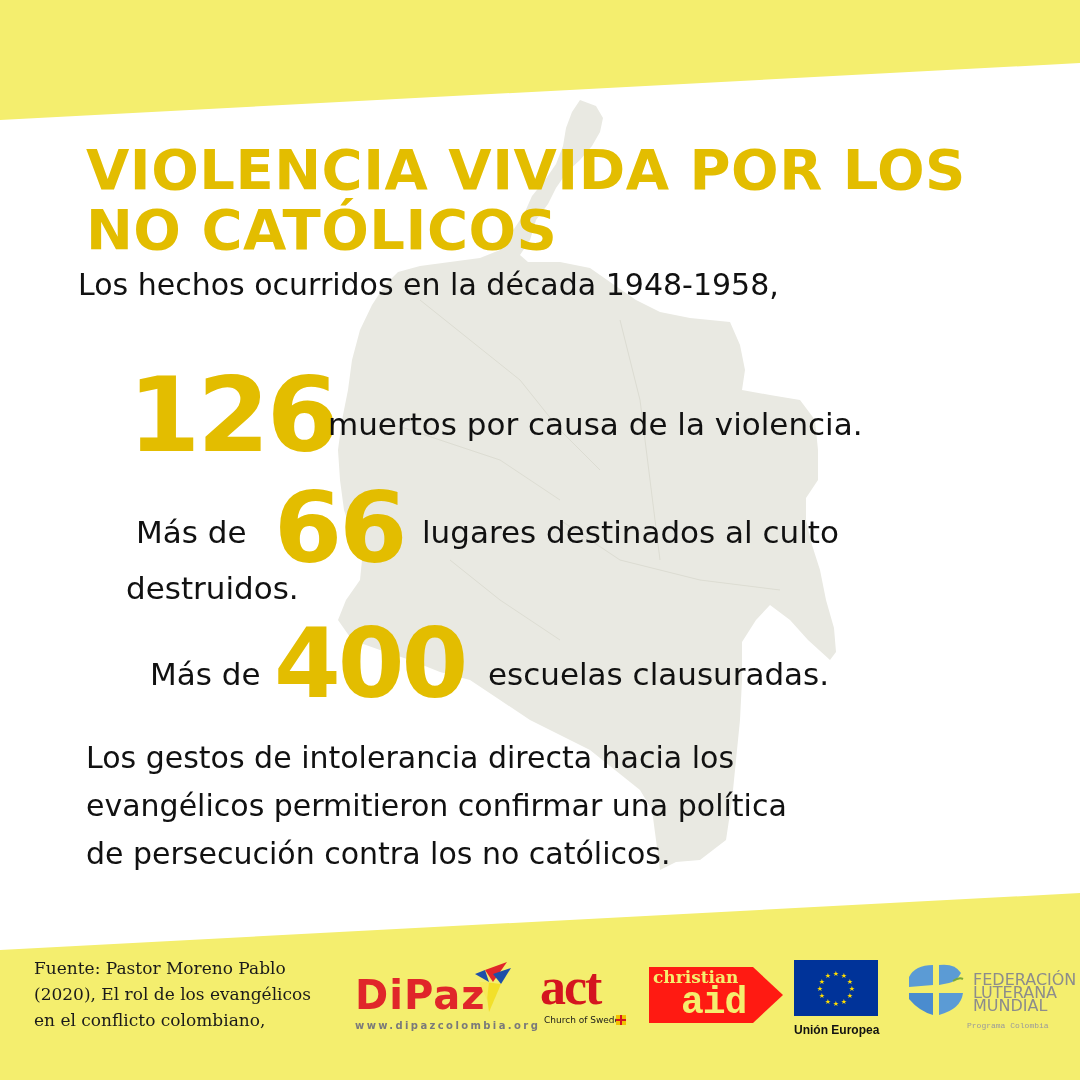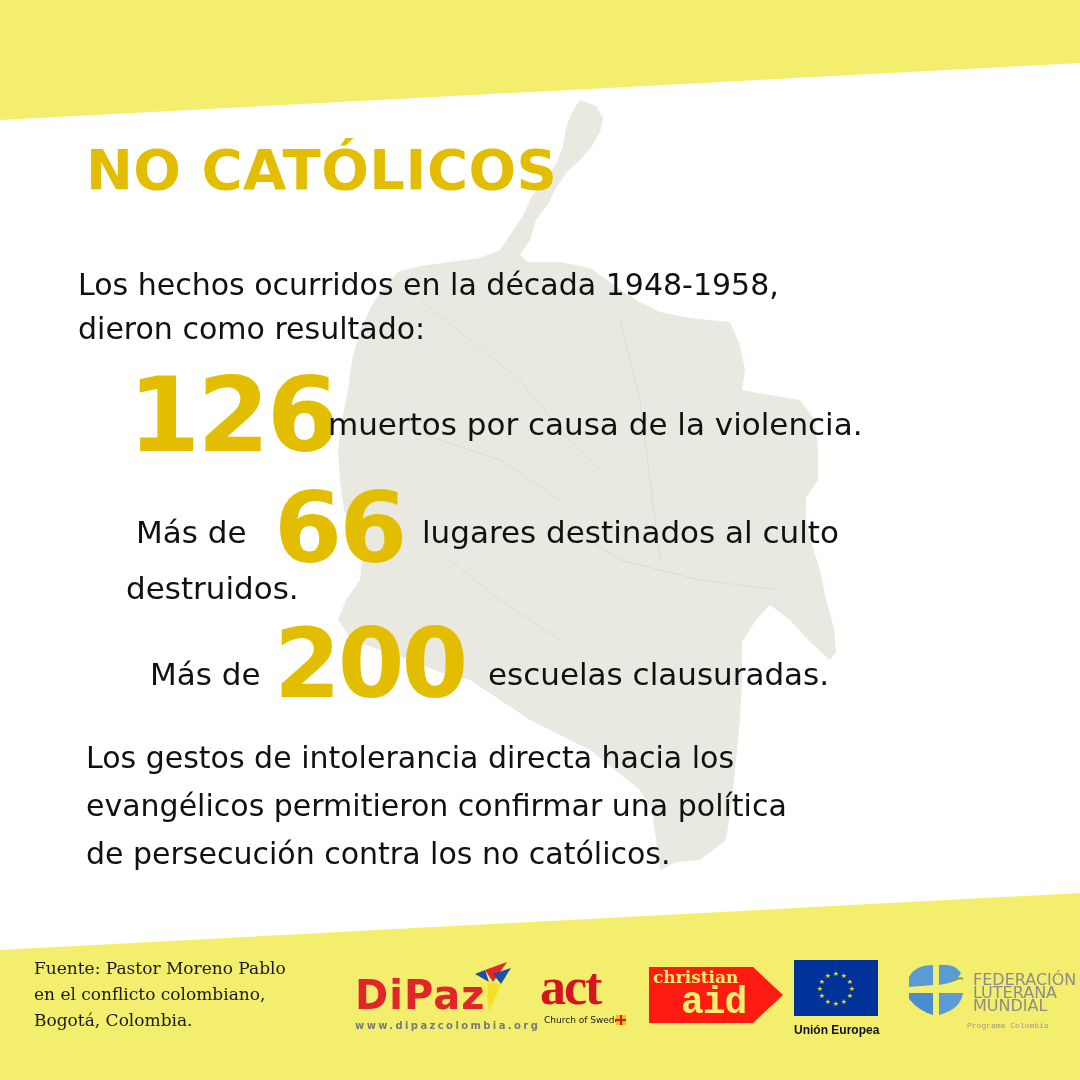--- a/index.html
+++ b/index.html
@@ -52,56 +52,56 @@
   <g stroke="#dcdcd2" stroke-width="1" fill="none">
     <path d="M420,300 L470,340 L520,380 L560,430 L600,470"></path>
     <path d="M380,420 L440,440 L500,460 L560,500"></path>
     <path d="M620,320 L640,400 L650,480 L660,560"></path>
     <path d="M560,520 L620,560 L700,580 L780,590"></path>
     <path d="M450,560 L500,600 L560,640"></path>
   </g>
 </svg>
 
 <h1 class="title">
+  <span>VIOLENCIA VIVIDA POR LOS</span>
   <span>NO CATÓLICOS</span>
 </h1>
 
 <div class="intro">
   <span>Los hechos ocurridos en la década 1948-1958,</span>
-  <span>dieron como  resultado:</span>
 </div>
 
 <div class="stat">
   <span class="big" style="left:128px; top:360px; font-size:104px; line-height:110px;">126</span>
   <span class="txt" style="left:328px; top:406px;">muertos por causa  de la violencia.</span>
 </div>
 
 <div class="stat">
   <span class="txt" style="left:136px; top:514px;">Más de</span>
   <span class="big" style="left:274px; top:476px; font-size:98px; line-height:104px;">66</span>
   <span class="txt" style="left:422px; top:514px;">lugares  destinados al culto</span>
   <span class="txt" style="left:126px; top:570px;">destruidos.</span>
 </div>
 
 <div class="stat">
   <span class="txt" style="left:150px; top:656px;">Más de</span>
-  <span class="big" style="left:274px; top:612px; font-size:96px; line-height:104px;">200</span>
+  <span class="big" style="left:274px; top:612px; font-size:96px; line-height:104px;">400</span>
   <span class="txt" style="left:488px; top:656px;">escuelas clausuradas.</span>
 </div>
 
 <div class="closing">
   <span>Los gestos de intolerancia directa hacia los</span>
   <span>evangélicos permitieron confirmar una política</span>
   <span>de persecución contra los no católicos.</span>
 </div>
 
 <div class="source">
   <span>Fuente: Pastor Moreno Pablo</span>
+  <span>(2020), El rol de los evangélicos</span>
   <span>en el conflicto colombiano,</span>
-  <span>Bogotá, Colombia.</span>
 </div>
 
 <div class="logo" style="left:355px; top:960px; width:160px; height:80px;">
   <span class="dipaz-word">DiPaz</span>
   <svg style="position:absolute; left:112px; top:0;" width="46" height="56" viewBox="0 0 46 56">
     <polygon points="8,14 18,10 22,22" fill="#1e4fa8"></polygon>
     <polygon points="18,10 40,2 26,22" fill="#e0262a"></polygon>
     <polygon points="26,14 44,8 34,24" fill="#1e4fa8"></polygon>
     <polygon points="18,22 34,24 22,52" fill="#f2e02a"></polygon>
     <polygon points="12,22 22,22 20,40" fill="#f7ea5a"></polygon>

